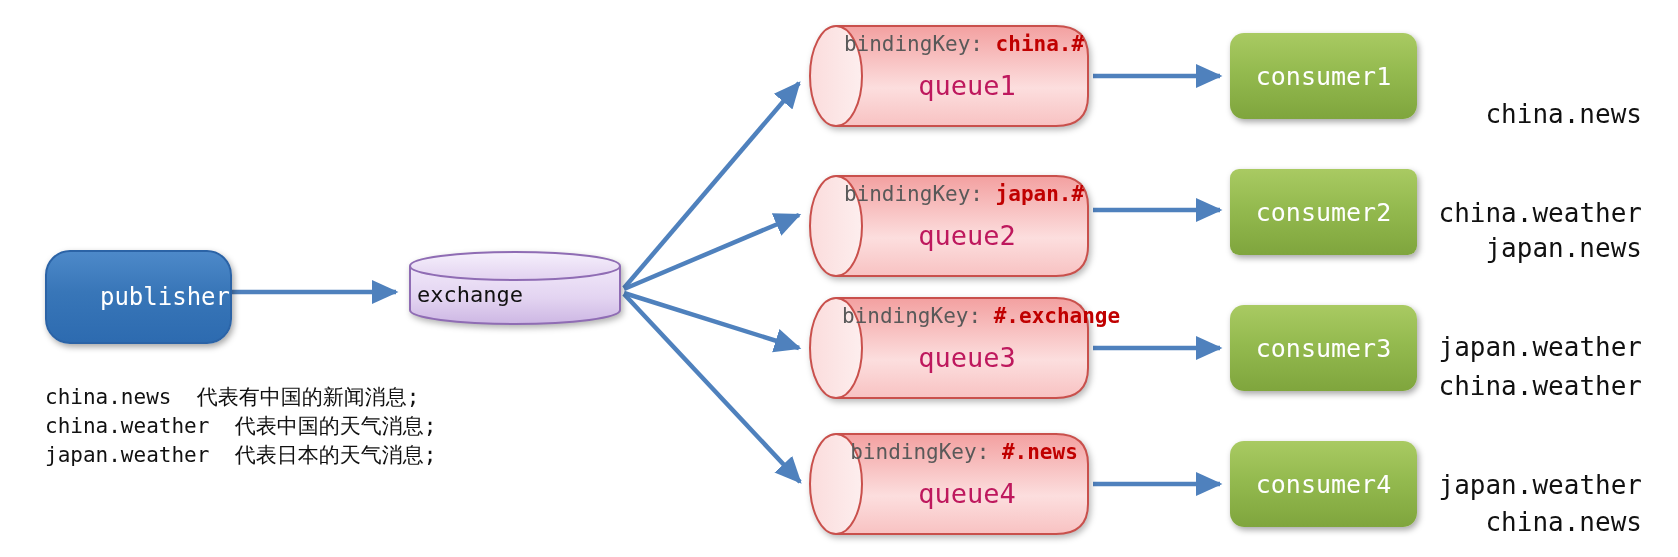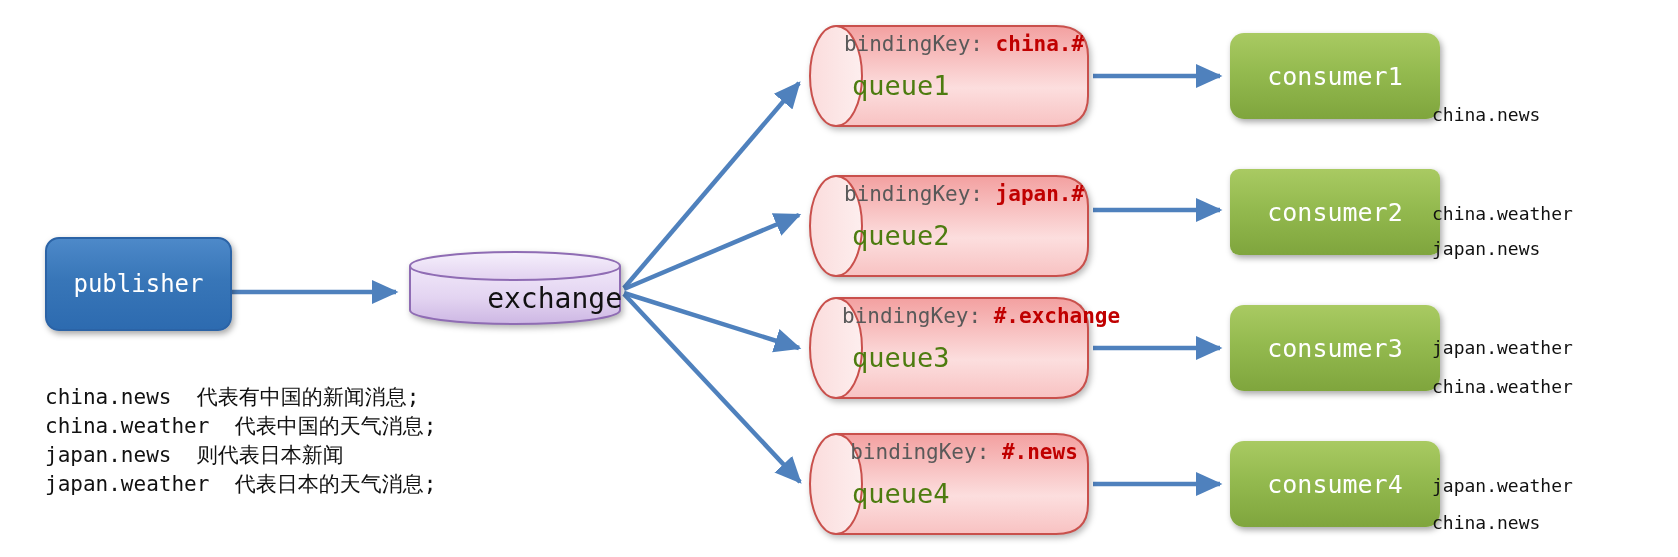--- a/index.html
+++ b/index.html
@@ -7,70 +7,70 @@
     width:1678px;height:557px;position:relative;overflow:hidden;
     font-family:"DejaVu Sans Mono","Liberation Mono",monospace;
     color:#1a1a1a;
   }
   .abs{position:absolute;}
   
   #arrow-layer{position:absolute;left:0;top:0;width:1678px;height:557px;pointer-events:none;}
 
   
   .publisher{
-    left:45px;top:237px;width:183px;height:90px;
+    left:45px;top:250px;width:183px;height:90px;
     background:linear-gradient(to bottom,#4d89c9 0%,#3876b8 45%,#2d6bb0 100%);
-    border:2px solid #2b63a6;border-radius:14px;
+    border:2px solid #2b63a6;border-radius:25px;
     box-shadow:2px 3px 6px rgba(0,0,0,.35);
-    display:flex;align-items:center;justify-content:center;
+    display:flex;align-items:center;justify-content:flex-end;
     color:#ffffff;font-size:24px;
   }
 
   
   .exchange-wrap{left:408px;top:250px;width:214px;height:84px;}
   .exchange-wrap svg{filter:drop-shadow(2px 3px 3px rgba(0,0,0,.3));}
   .exchange-type{
     position:absolute;left:0;top:3px;width:100%;text-align:center;
     font-size:21px;color:#595959;
   }
   .exchange-name{
-    position:absolute;left:0;top:32px;width:100%;text-align:right;
-    font-size:28px;color:#111111;
+    position:absolute;left:9px;top:32px;width:100%;text-align:left;
+    font-size:22px;color:#111111;
   }
 
   
   .queue{width:282px;height:104px;left:808px;}
   .queue svg{position:absolute;left:0;top:0;filter:drop-shadow(2px 3px 3px rgba(0,0,0,.28));}
   .queue .binding-line{
     position:absolute;left:34px;top:8px;width:244px;text-align:center;
     font-size:21px;white-space:pre;
   }
   .binding-prefix{color:#595959;}
   .binding-value{color:#c00000;font-weight:bold;}
   .queue .queue-name{
-    position:absolute;left:44px;top:46px;width:230px;
-    font-size:27px;color:#4d7c0f;
+    position:absolute;left:44px;top:46px;width:230px;text-align:center;
+    font-size:27px;color:#be185d;
   }
   .q1{top:24px;} .q2{top:158px;margin-top:16px;} .q3{top:296px;} .q4{top:432px;}
 
   
   .consumer{
-    width:210px;height:86px;left:1230px;
+    width:187px;height:86px;left:1230px;
     background:linear-gradient(to bottom,#a9ca62 0%,#94ba4f 45%,#7fa53d 100%);
     border-radius:14px;
     box-shadow:2px 3px 6px rgba(0,0,0,.35);
     display:flex;align-items:center;justify-content:center;
     color:#ffffff;font-size:25px;
   }
   .c1{top:33px;} .c2{top:169px;border-radius:9px;} .c3{top:305px;} .c4{top:441px;}
 
   
   .msgs{
-    width:210px;left:1432px;text-align:left;
-    font-size:18px;line-height:33px;color:#111111;white-space:pre;
+    width:210px;left:1432px;text-align:right;
+    font-size:26px;line-height:33px;color:#111111;white-space:pre;
   }
   .m1{top:32px;} .m2{top:166px;} .m3{top:304px;} .m4{top:440px;}
 
   
   .legend{left:45px;top:383px;font-size:21px;line-height:29px;color:#111111;}
   .legend-line{white-space:pre;}
 </style>
 </head>
 <body>
 
@@ -194,15 +194,14 @@
   <div>japan.weather</div>
 </div>
 <div class="abs msgs m4">
   <div>china.news</div>
   
 </div>
 
 <div class="abs legend">
   <div class="legend-line">china.news  代表有中国的新闻消息;</div>
   <div class="legend-line">china.weather  代表中国的天气消息;</div>
-  <div class="legend-line">japan.news  则代表日本新闻</div>
   <div class="legend-line">japan.weather  代表日本的天气消息;</div>
 </div>
 
 </body></html>

